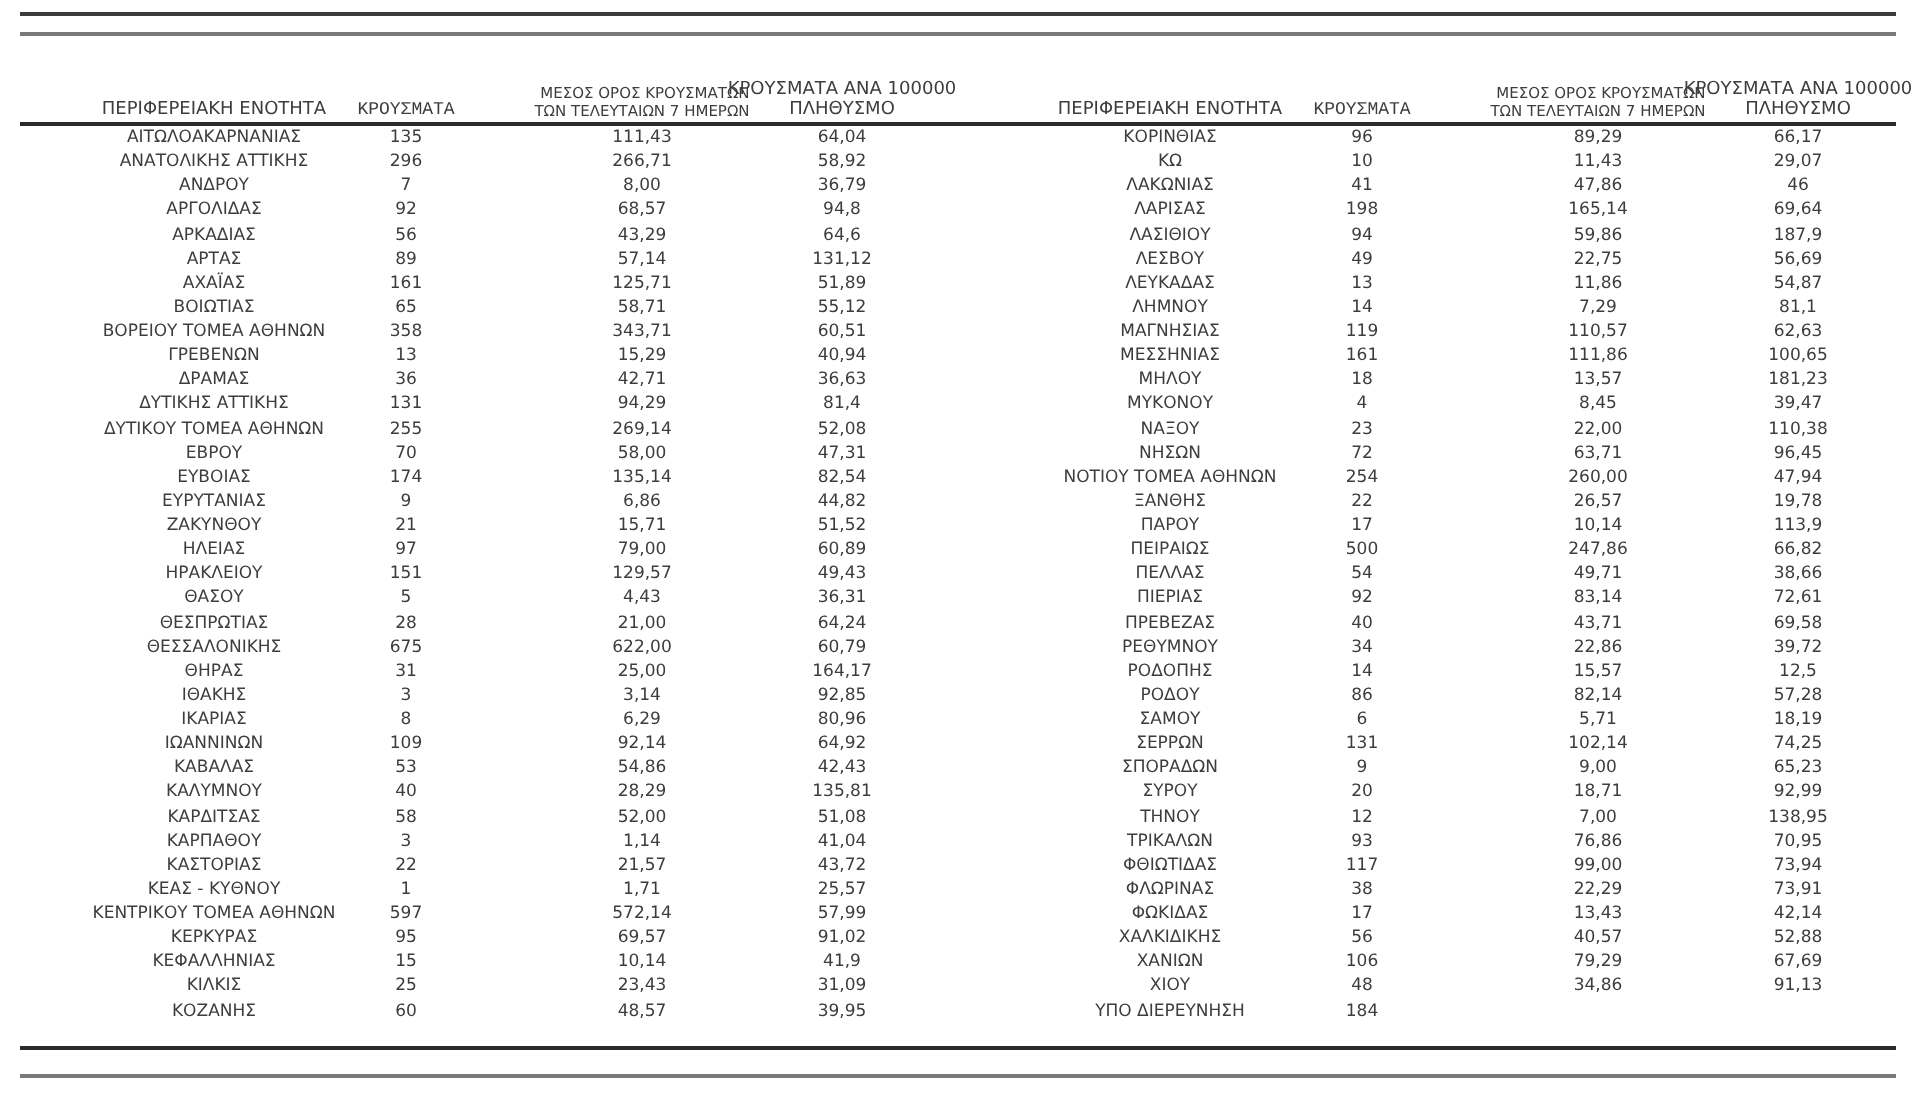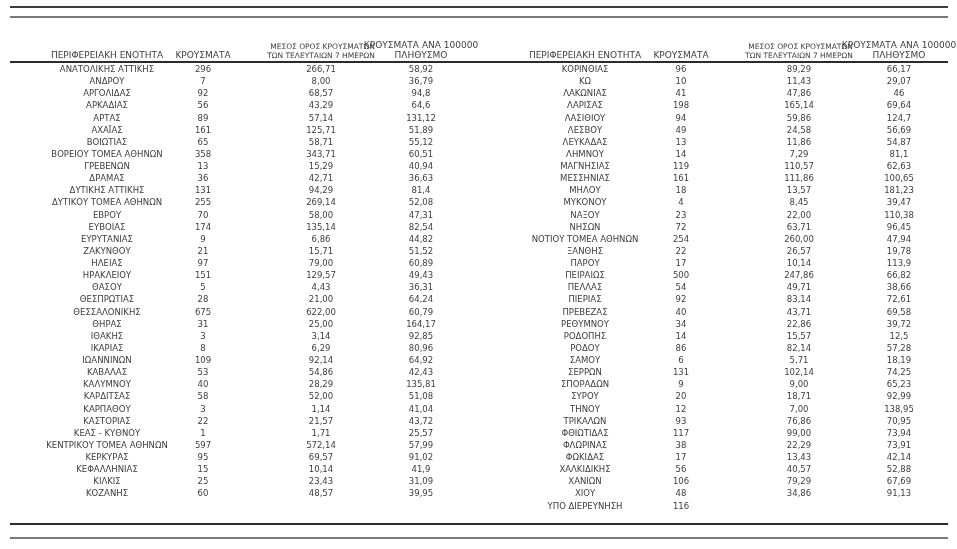--- a/index.html
+++ b/index.html
@@ -14,21 +14,21 @@
   .hr{position:absolute;left:10px;right:9px;}
   .hr-top1{top:6px;height:2px;background:#3c3c3c;}
   .hr-top2{top:16px;height:2px;background:#7a7a7a;}
   .hr-head{top:61px;height:2px;background:#2b2b2b;}
   .hr-bot1{top:523px;height:2px;background:#2b2b2b;}
   .hr-bot2{top:537px;height:2px;background:#7a7a7a;}
 
   .thead{position:absolute;top:22px;height:38px;width:460px;}
   .hcell{position:absolute;bottom:0;transform:translateX(-50%);text-align:center;white-space:nowrap;}
   .hc1{left:89px;font-size:9px;}
-  .hc2{left:185px;font-size:9px;}
+  .hc2{left:185px;font-size:9px;font-family:Liberation Mono, monospace;}
   .hc3{left:303px;font-size:7.5px;line-height:8.5px;text-align:right;}
   .hc4{left:403px;font-size:9px;line-height:10px;}
 
   .tbody{position:absolute;top:63px;width:460px;}
   .row{position:relative;height:12.13px;}
   .cell{
     position:absolute;top:0;transform:translateX(-50%);
     white-space:nowrap;font-size:8.5px;line-height:12.13px;
   }
   .c1{left:89px;}
@@ -66,20 +66,26 @@
     <div>ΤΩΝ ΤΕΛΕΥΤΑΙΩΝ 7 ΗΜΕΡΩΝ</div>
   </div>
   <div class="hcell hc4">
     <div>ΚΡΟΥΣΜΑΤΑ ΑΝΑ 100000</div>
     <div>ΠΛΗΘΥΣΜΟ</div>
   </div>
 </div>
 
 <div class="tbody" style="left:18px">
     <div class="row">
+      <span class="cell c1">ΑΙΤΩΛΟΑΚΑΡΝΑΝΙΑΣ</span>
+      <span class="cell c2">135</span>
+      <span class="cell c3">111,43</span>
+      <span class="cell c4">64,04</span>
+    </div>
+    <div class="row">
       <span class="cell c1">ΑΝΑΤΟΛΙΚΗΣ ΑΤΤΙΚΗΣ</span>
       <span class="cell c2">296</span>
       <span class="cell c3">266,71</span>
       <span class="cell c4">58,92</span>
     </div>
     <div class="row">
       <span class="cell c1">ΑΝΔΡΟΥ</span>
       <span class="cell c2">7</span>
       <span class="cell c3">8,00</span>
       <span class="cell c4">36,79</span>
@@ -311,26 +317,26 @@
     <div class="row">
       <span class="cell c1">ΛΑΡΙΣΑΣ</span>
       <span class="cell c2">198</span>
       <span class="cell c3">165,14</span>
       <span class="cell c4">69,64</span>
     </div>
     <div class="row">
       <span class="cell c1">ΛΑΣΙΘΙΟΥ</span>
       <span class="cell c2">94</span>
       <span class="cell c3">59,86</span>
-      <span class="cell c4">124,7</span>
+      <span class="cell c4">187,9</span>
     </div>
     <div class="row">
       <span class="cell c1">ΛΕΣΒΟΥ</span>
       <span class="cell c2">49</span>
-      <span class="cell c3">24,58</span>
+      <span class="cell c3">22,75</span>
       <span class="cell c4">56,69</span>
     </div>
     <div class="row">
       <span class="cell c1">ΛΕΥΚΑΔΑΣ</span>
       <span class="cell c2">13</span>
       <span class="cell c3">11,86</span>
       <span class="cell c4">54,87</span>
     </div>
     <div class="row">
       <span class="cell c1">ΛΗΜΝΟΥ</span>
@@ -501,17 +507,17 @@
       <span class="cell c4">67,69</span>
     </div>
     <div class="row">
       <span class="cell c1">ΧΙΟΥ</span>
       <span class="cell c2">48</span>
       <span class="cell c3">34,86</span>
       <span class="cell c4">91,13</span>
     </div>
     <div class="row">
       <span class="cell c1">ΥΠΟ ΔΙΕΡΕΥΝΗΣΗ</span>
-      <span class="cell c2">116</span>
+      <span class="cell c2">184</span>
       <span class="cell c3"></span>
       <span class="cell c4"></span>
     </div>
   </div>
 
 </body></html>

